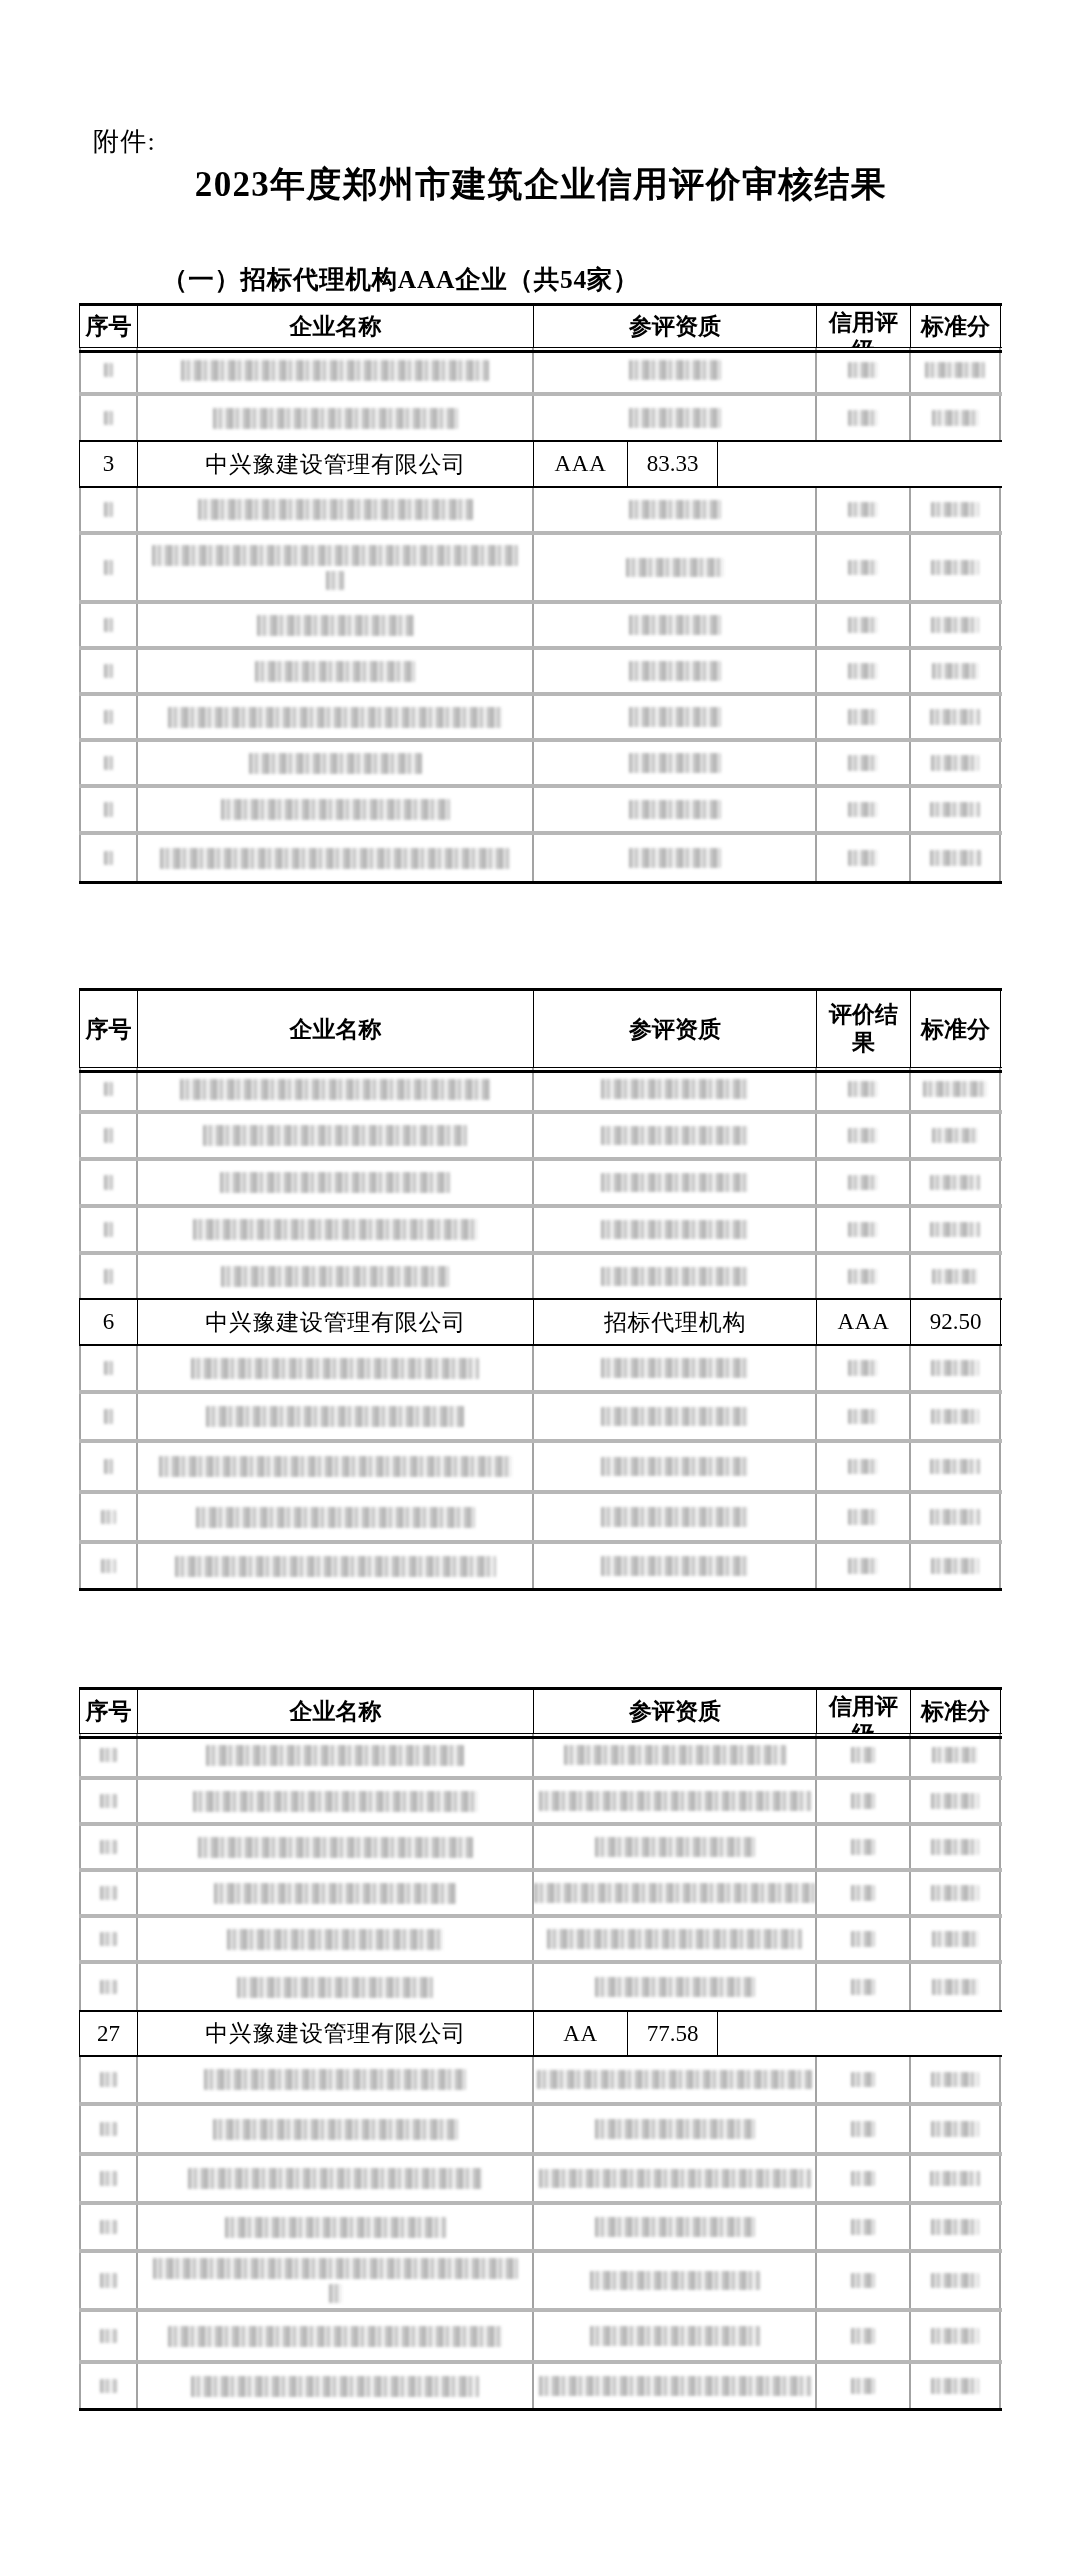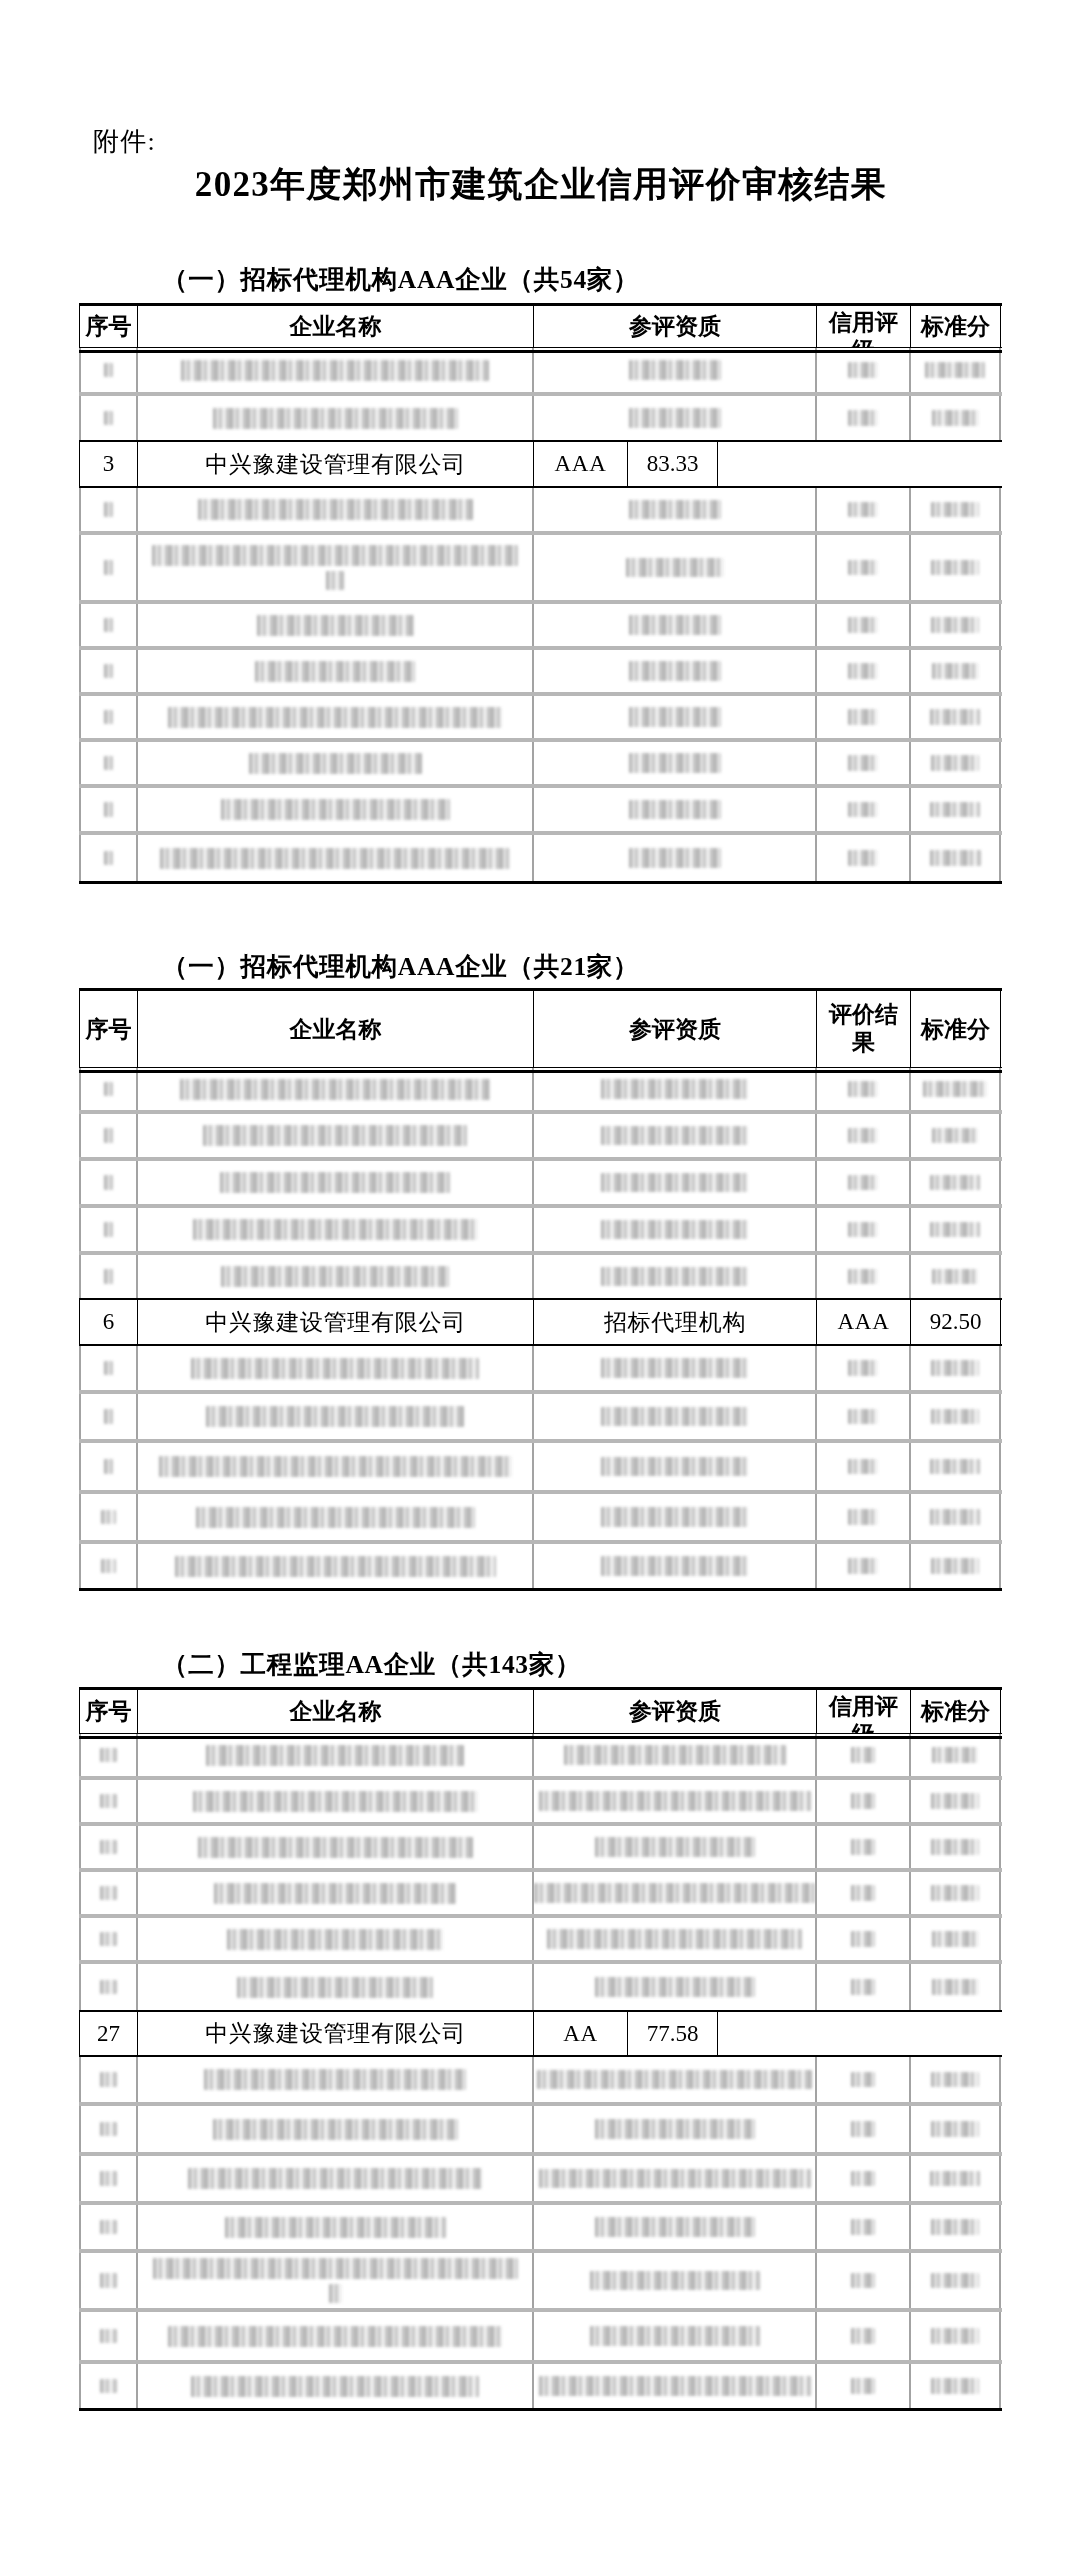--- a/index.html
+++ b/index.html
@@ -253,21 +253,20 @@
           <div class="cell c3">
             <i class="bar" style="width: 30px; height: 15.7px;"></i>
           </div>
           <div class="cell c4">
             <i class="bar" style="width: 51px; height: 15.7px;"></i>
           </div>
         </div>
       </div>
   </div>
 
-  <div class="sec" id="sec1">（一）招标代理机构AAA企业（共21家）</div>
   <div class="tbl" id="tbl1">
     <div class="thead">
         <div class="hcell c0">
           <span>序号</span>
         </div>
         <div class="hcell c1">
           <span>企业名称</span>
         </div>
         <div class="hcell c2">
           <span>参评资质</span>
@@ -463,21 +462,20 @@
           <div class="cell c3">
             <i class="bar" style="width: 30px; height: 15.7px;"></i>
           </div>
           <div class="cell c4">
             <i class="bar" style="width: 48px; height: 15.7px;"></i>
           </div>
         </div>
       </div>
   </div>
 
-  <div class="sec" id="sec2">（二）工程监理AA企业（共143家）</div>
   <div class="tbl cliprating" id="tbl2">
     <div class="thead">
         <div class="hcell c0">
           <span>序号</span>
         </div>
         <div class="hcell c1">
           <span>企业名称</span>
         </div>
         <div class="hcell c2">
           <span>参评资质</span>

